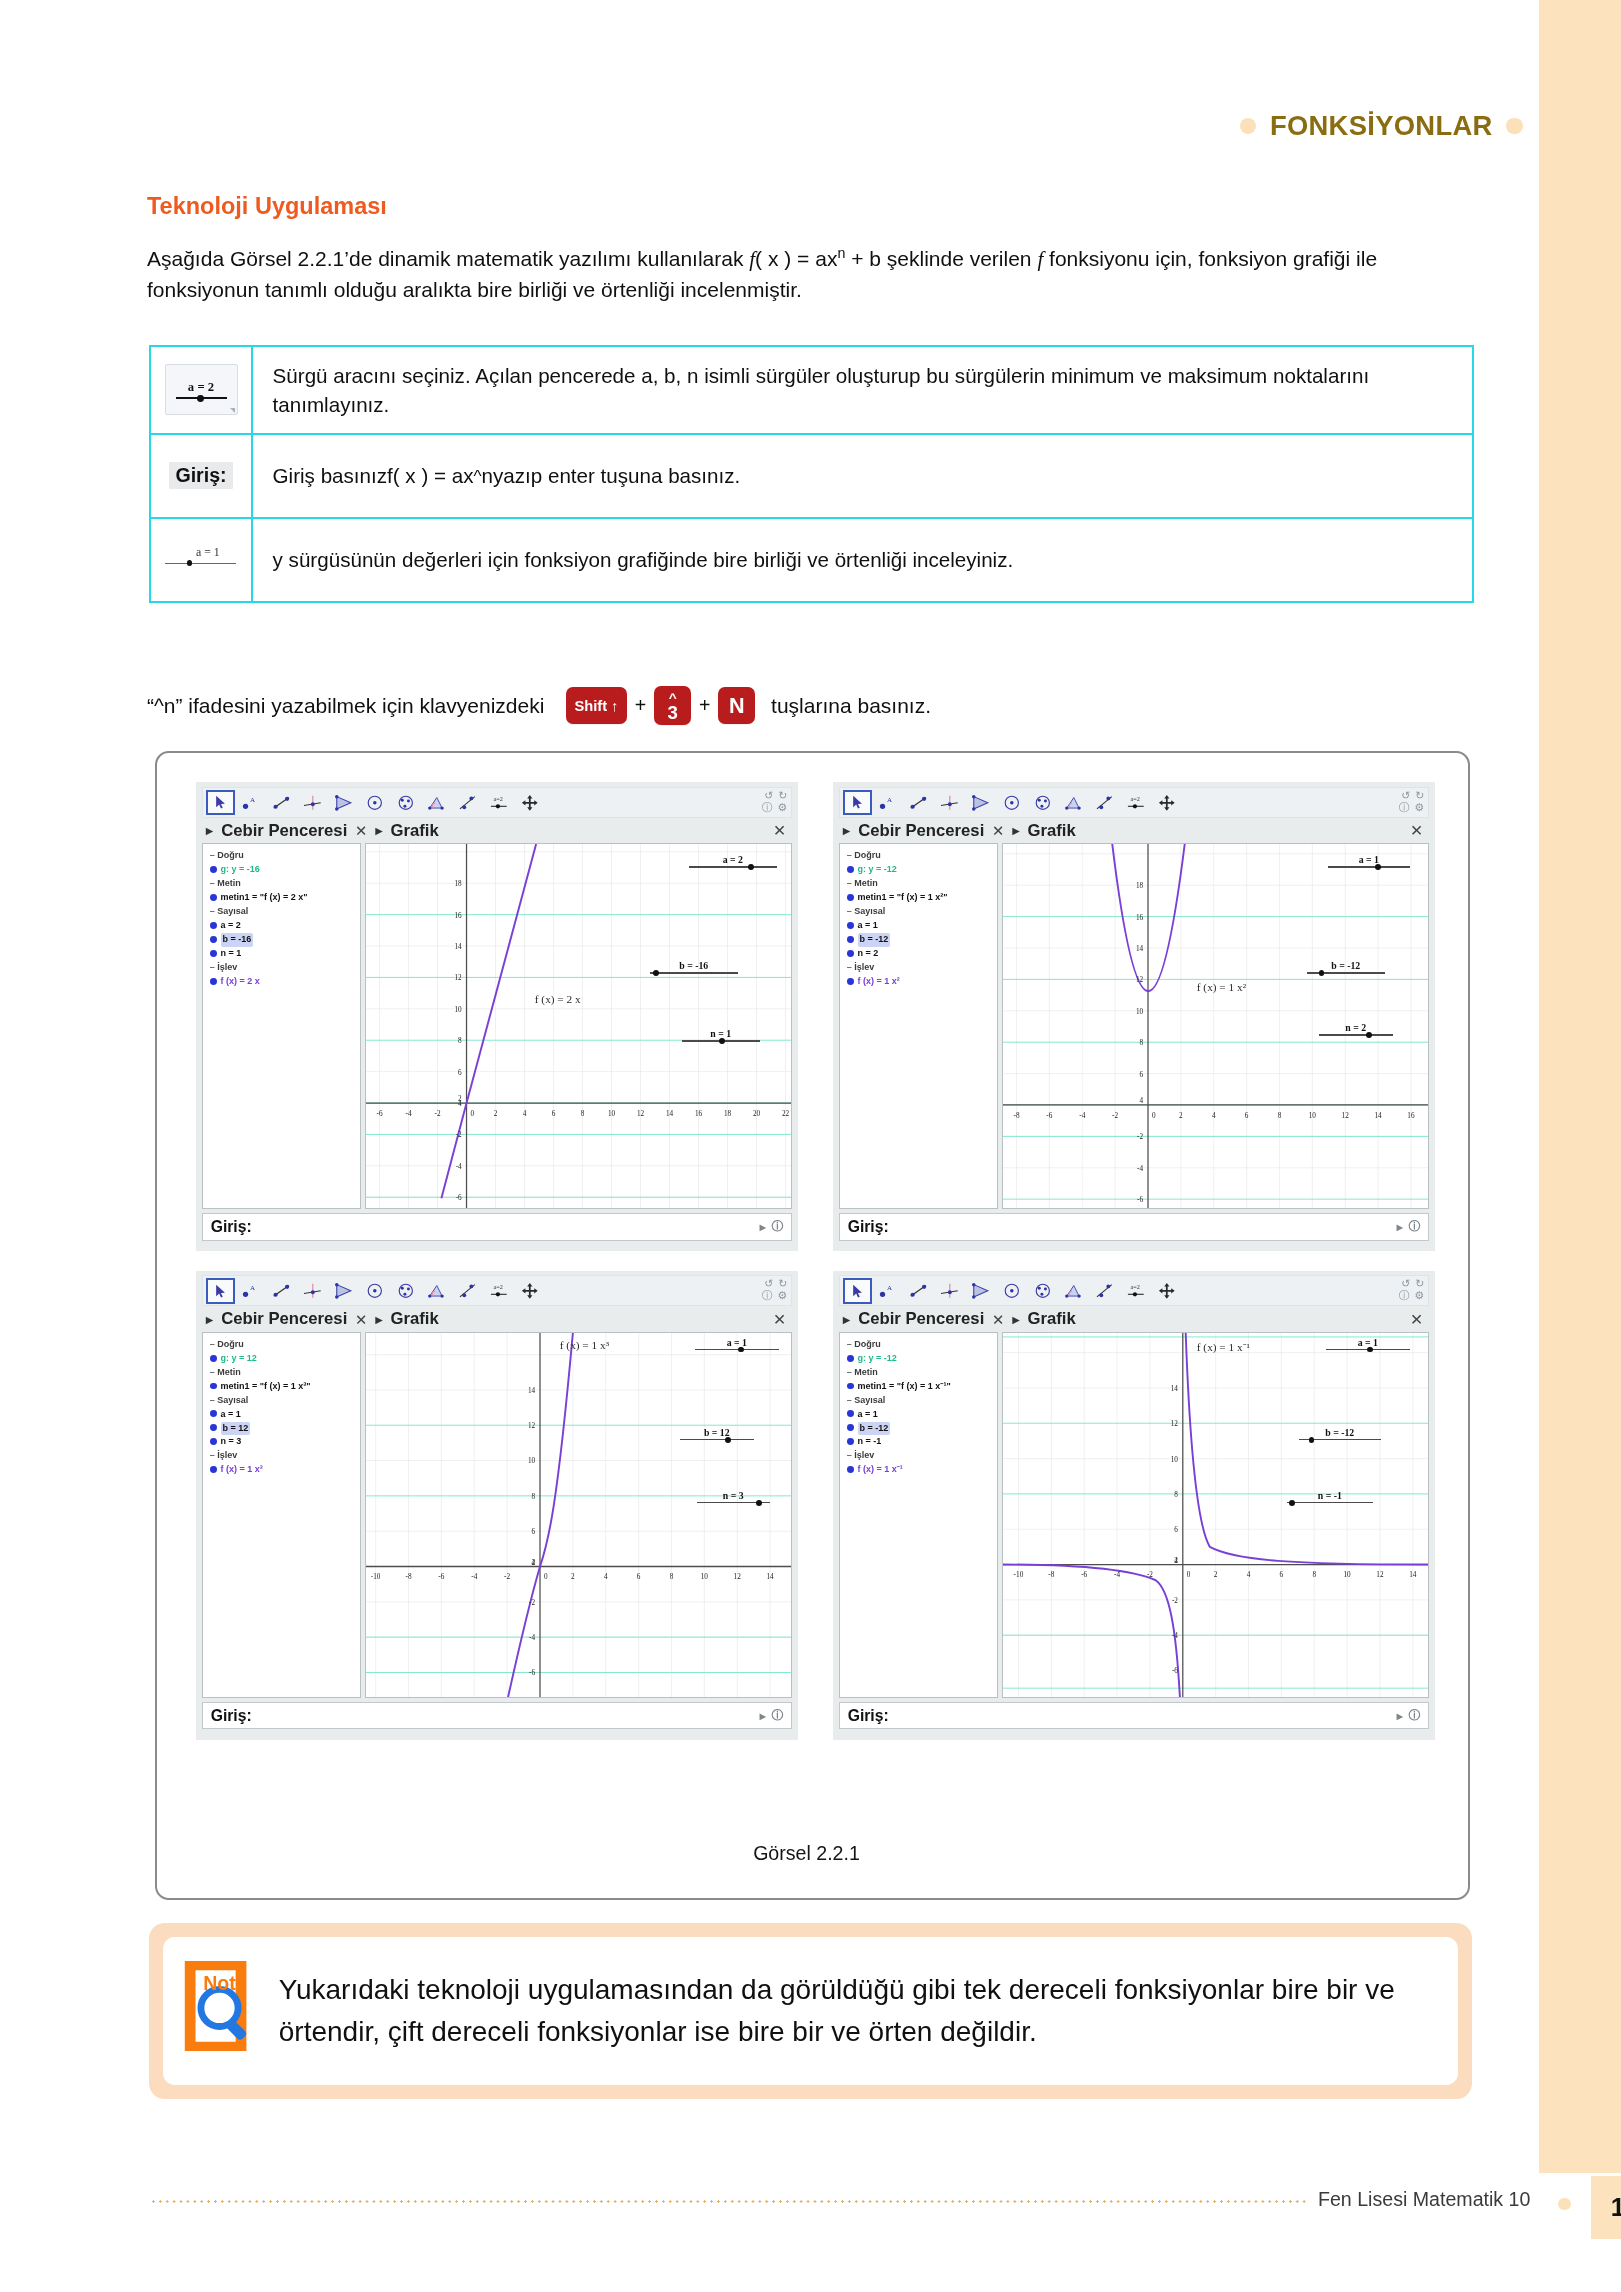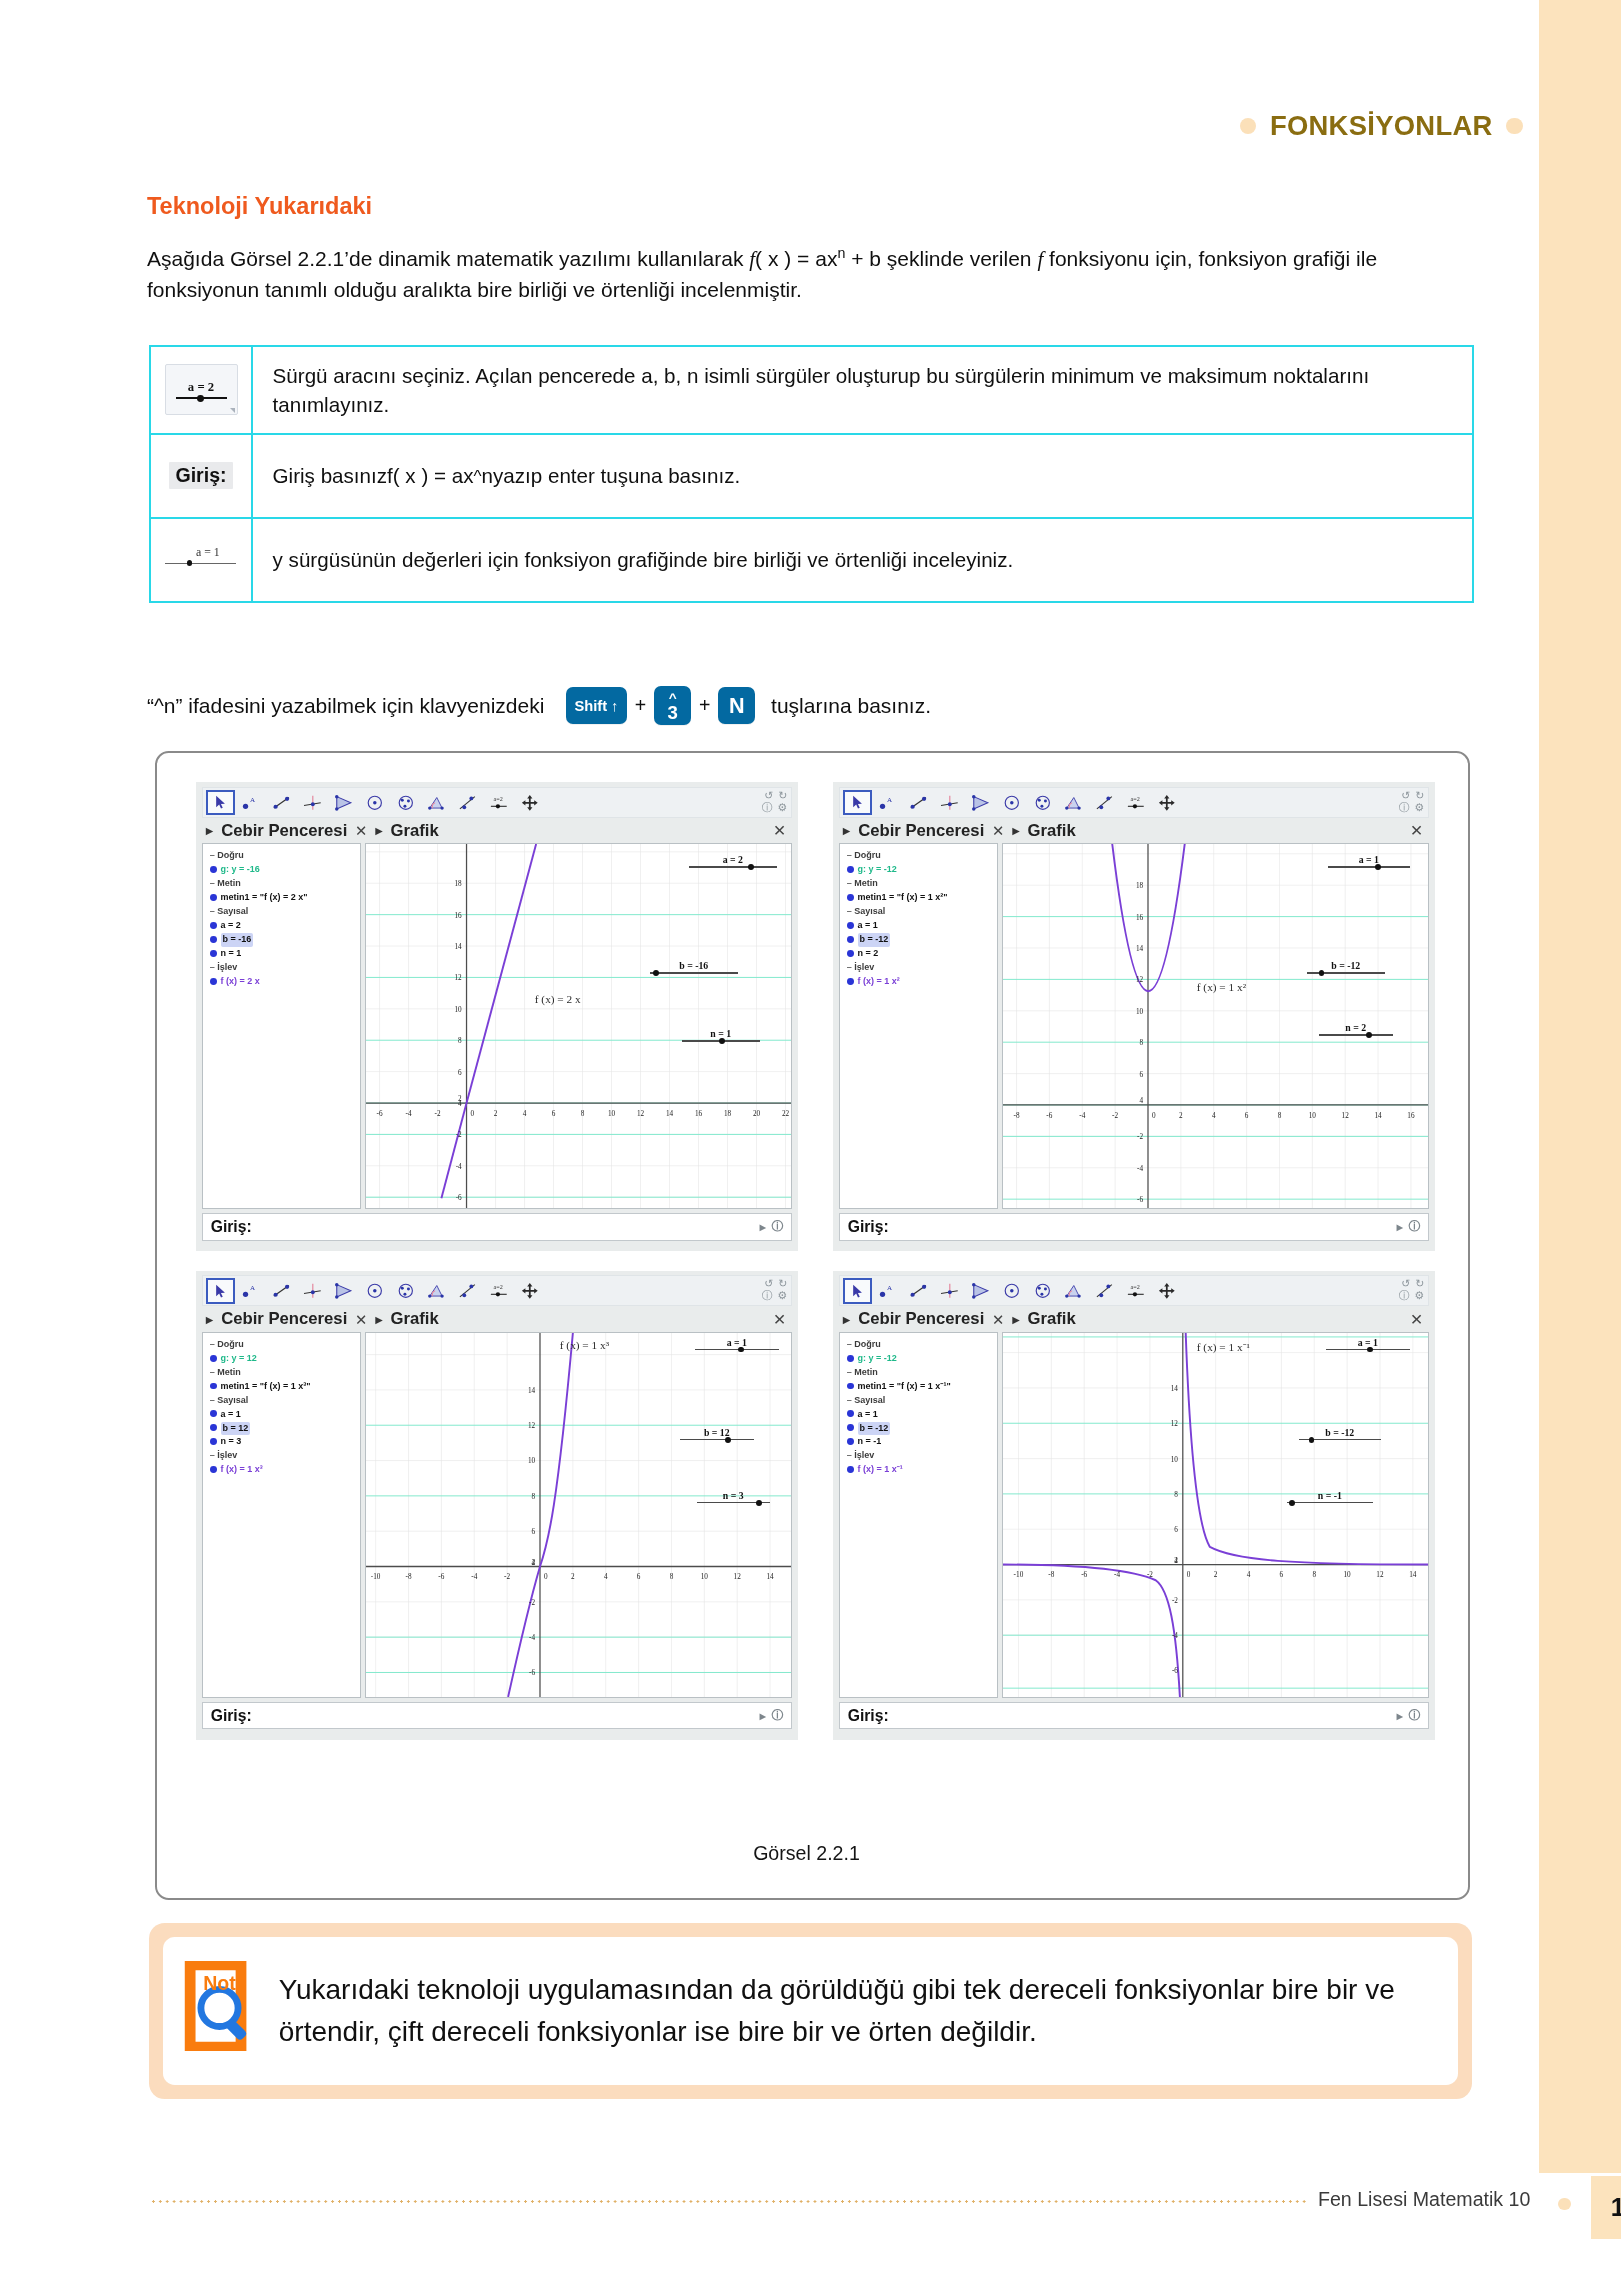--- a/index.html
+++ b/index.html
@@ -77,21 +77,21 @@
   .sl-icon2{width:76px;height:25.5px;position:relative;}
   .sl-icon2 .lbl2{position:absolute;left:33px;top:-2px;font-size:11.8px;color:#333;font-family:"Liberation Serif",serif;}
   .sl-icon2 .track2{position:absolute;left:2px;top:15.7px;width:71px;height:1.4px;background:#666;}
   .sl-icon2 .knob2{position:absolute;left:23.5px;top:13.3px;width:5.9px;height:5.9px;border-radius:50%;background:#111;}
   
   .keyline{
     position:absolute;left:147px;top:686px;width:1333px;
     font-size:21px;color:#101010;display:flex;align-items:center;gap:0;
   }
   .key{
-    background:#0369a1;color:#fff;border-radius:6.9px;
+    background:#b91c1c;color:#fff;border-radius:6.9px;
     display:inline-flex;align-items:center;justify-content:center;
     font-weight:bold;margin:0 5.9px;box-shadow:0 1px 0 rgba(0,0,0,.06);
   }
   .key-shift{width:61px;height:37px;font-size:14.7px;gap:3.9px;}
   .key-3{width:37px;height:37px;flex-direction:column;font-size:13.7px;line-height:.95;padding-top:2px;}
   .key-3 .car{font-size:13.7px;}
   .key-3 .num{font-size:18.6px;}
   .key-n{width:37px;height:37px;font-size:21.6px;}
   .plus{font-size:19.6px;color:#101010;margin:0 2px;}
   
@@ -189,21 +189,21 @@
 <div class="page">
 
   <div class="right-band"></div>
 
   <div class="header">
     <span class="hdr-dot"></span>
     <span class="hdr-title">FONKSİYONLAR</span>
     <span class="hdr-dot"></span>
   </div>
 
-  <div class="sec-title">Teknoloji Yukarıdaki</div>
+  <div class="sec-title">Teknoloji Uygulaması</div>
 
   <div class="intro"><span>Aşağıda Görsel 2.2.1’de dinamik matematik yazılımı kullanılarak </span><span class="mathi">f</span><span>( x ) = ax</span><sup>n</sup><span> + b</span><span> şeklinde verilen </span><span class="mathi">f</span><span> fonksiyonu için, fonksiyon grafiği ile fonksiyonun tanımlı olduğu aralıkta bire birliği ve örtenliği incelenmiştir.</span></div>
 
   <div class="itable">
 
     <div class="row r1">
       <div class="icell-icon">
         <div class="sl-icon">
           <span class="lbl">a = 2</span>
           <span class="track">

